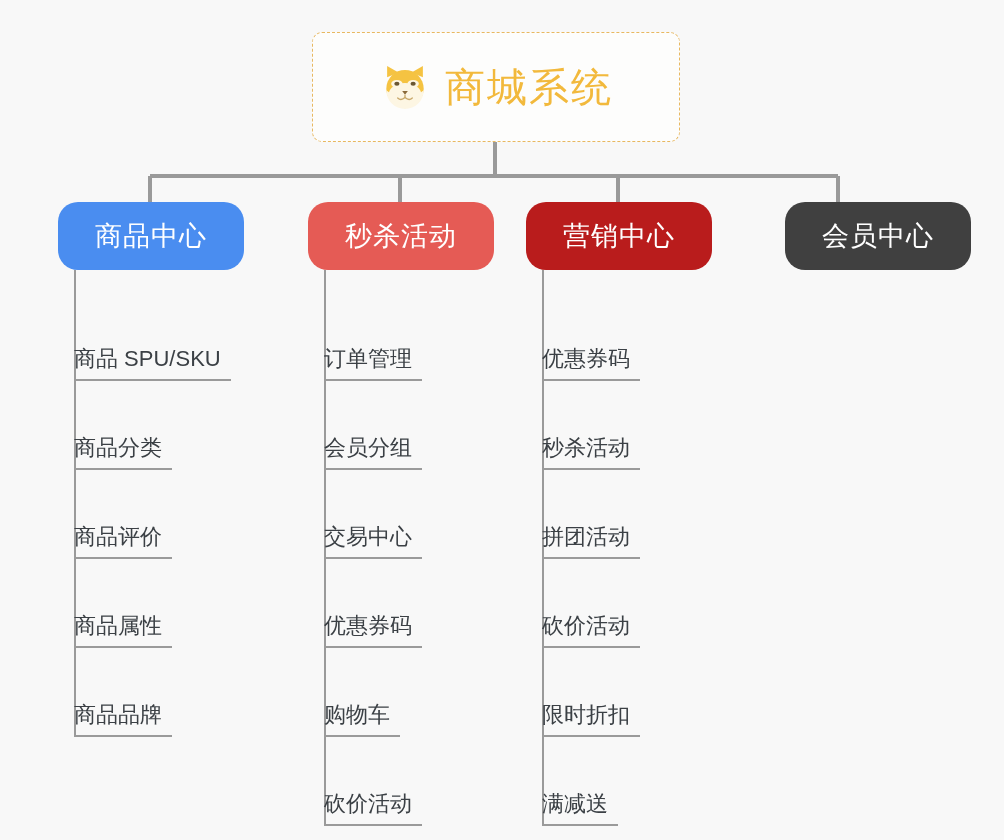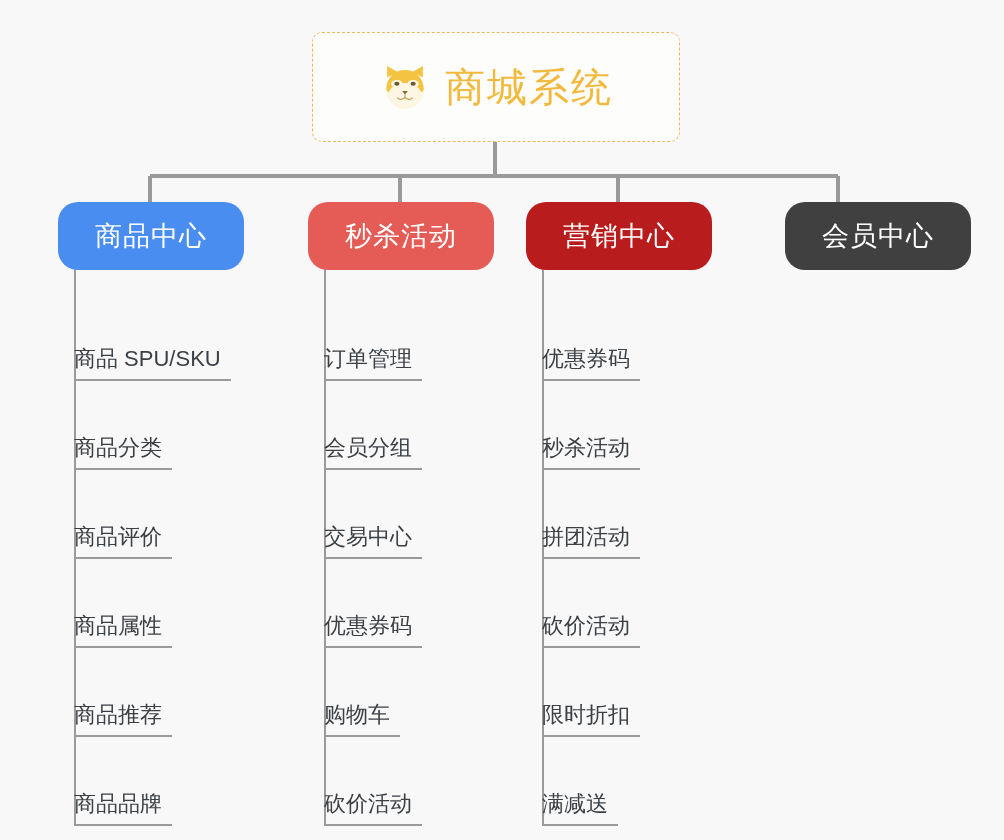--- a/index.html
+++ b/index.html
@@ -189,23 +189,20 @@
         <li class="leaf-item">
             <span class="leaf-label" style="border-bottom-color: rgb(154, 154, 154);">商品分类</span>
           </li>
         <li class="leaf-item">
             <span class="leaf-label" style="border-bottom-color: rgb(154, 154, 154); margin-top: 8px;">商品评价</span>
           </li>
         <li class="leaf-item">
             <span class="leaf-label" style="border-bottom-color: rgb(154, 154, 154);">商品属性</span>
           </li>
         <li class="leaf-item">
-            <span class="leaf-label" style="border-bottom-color: rgb(154, 154, 154);">商品推荐</span>
-          </li>
-        <li class="leaf-item">
             <span class="leaf-label" style="border-bottom-color: rgb(154, 154, 154);">商品品牌</span>
           </li>
       </ul>
     </div>
 
     <div class="column col-1">
       <div class="cat-header" style="background: rgb(229, 91, 85);">
         <span>秒杀活动</span>
       </div>
       <ul class="leaf-list">

